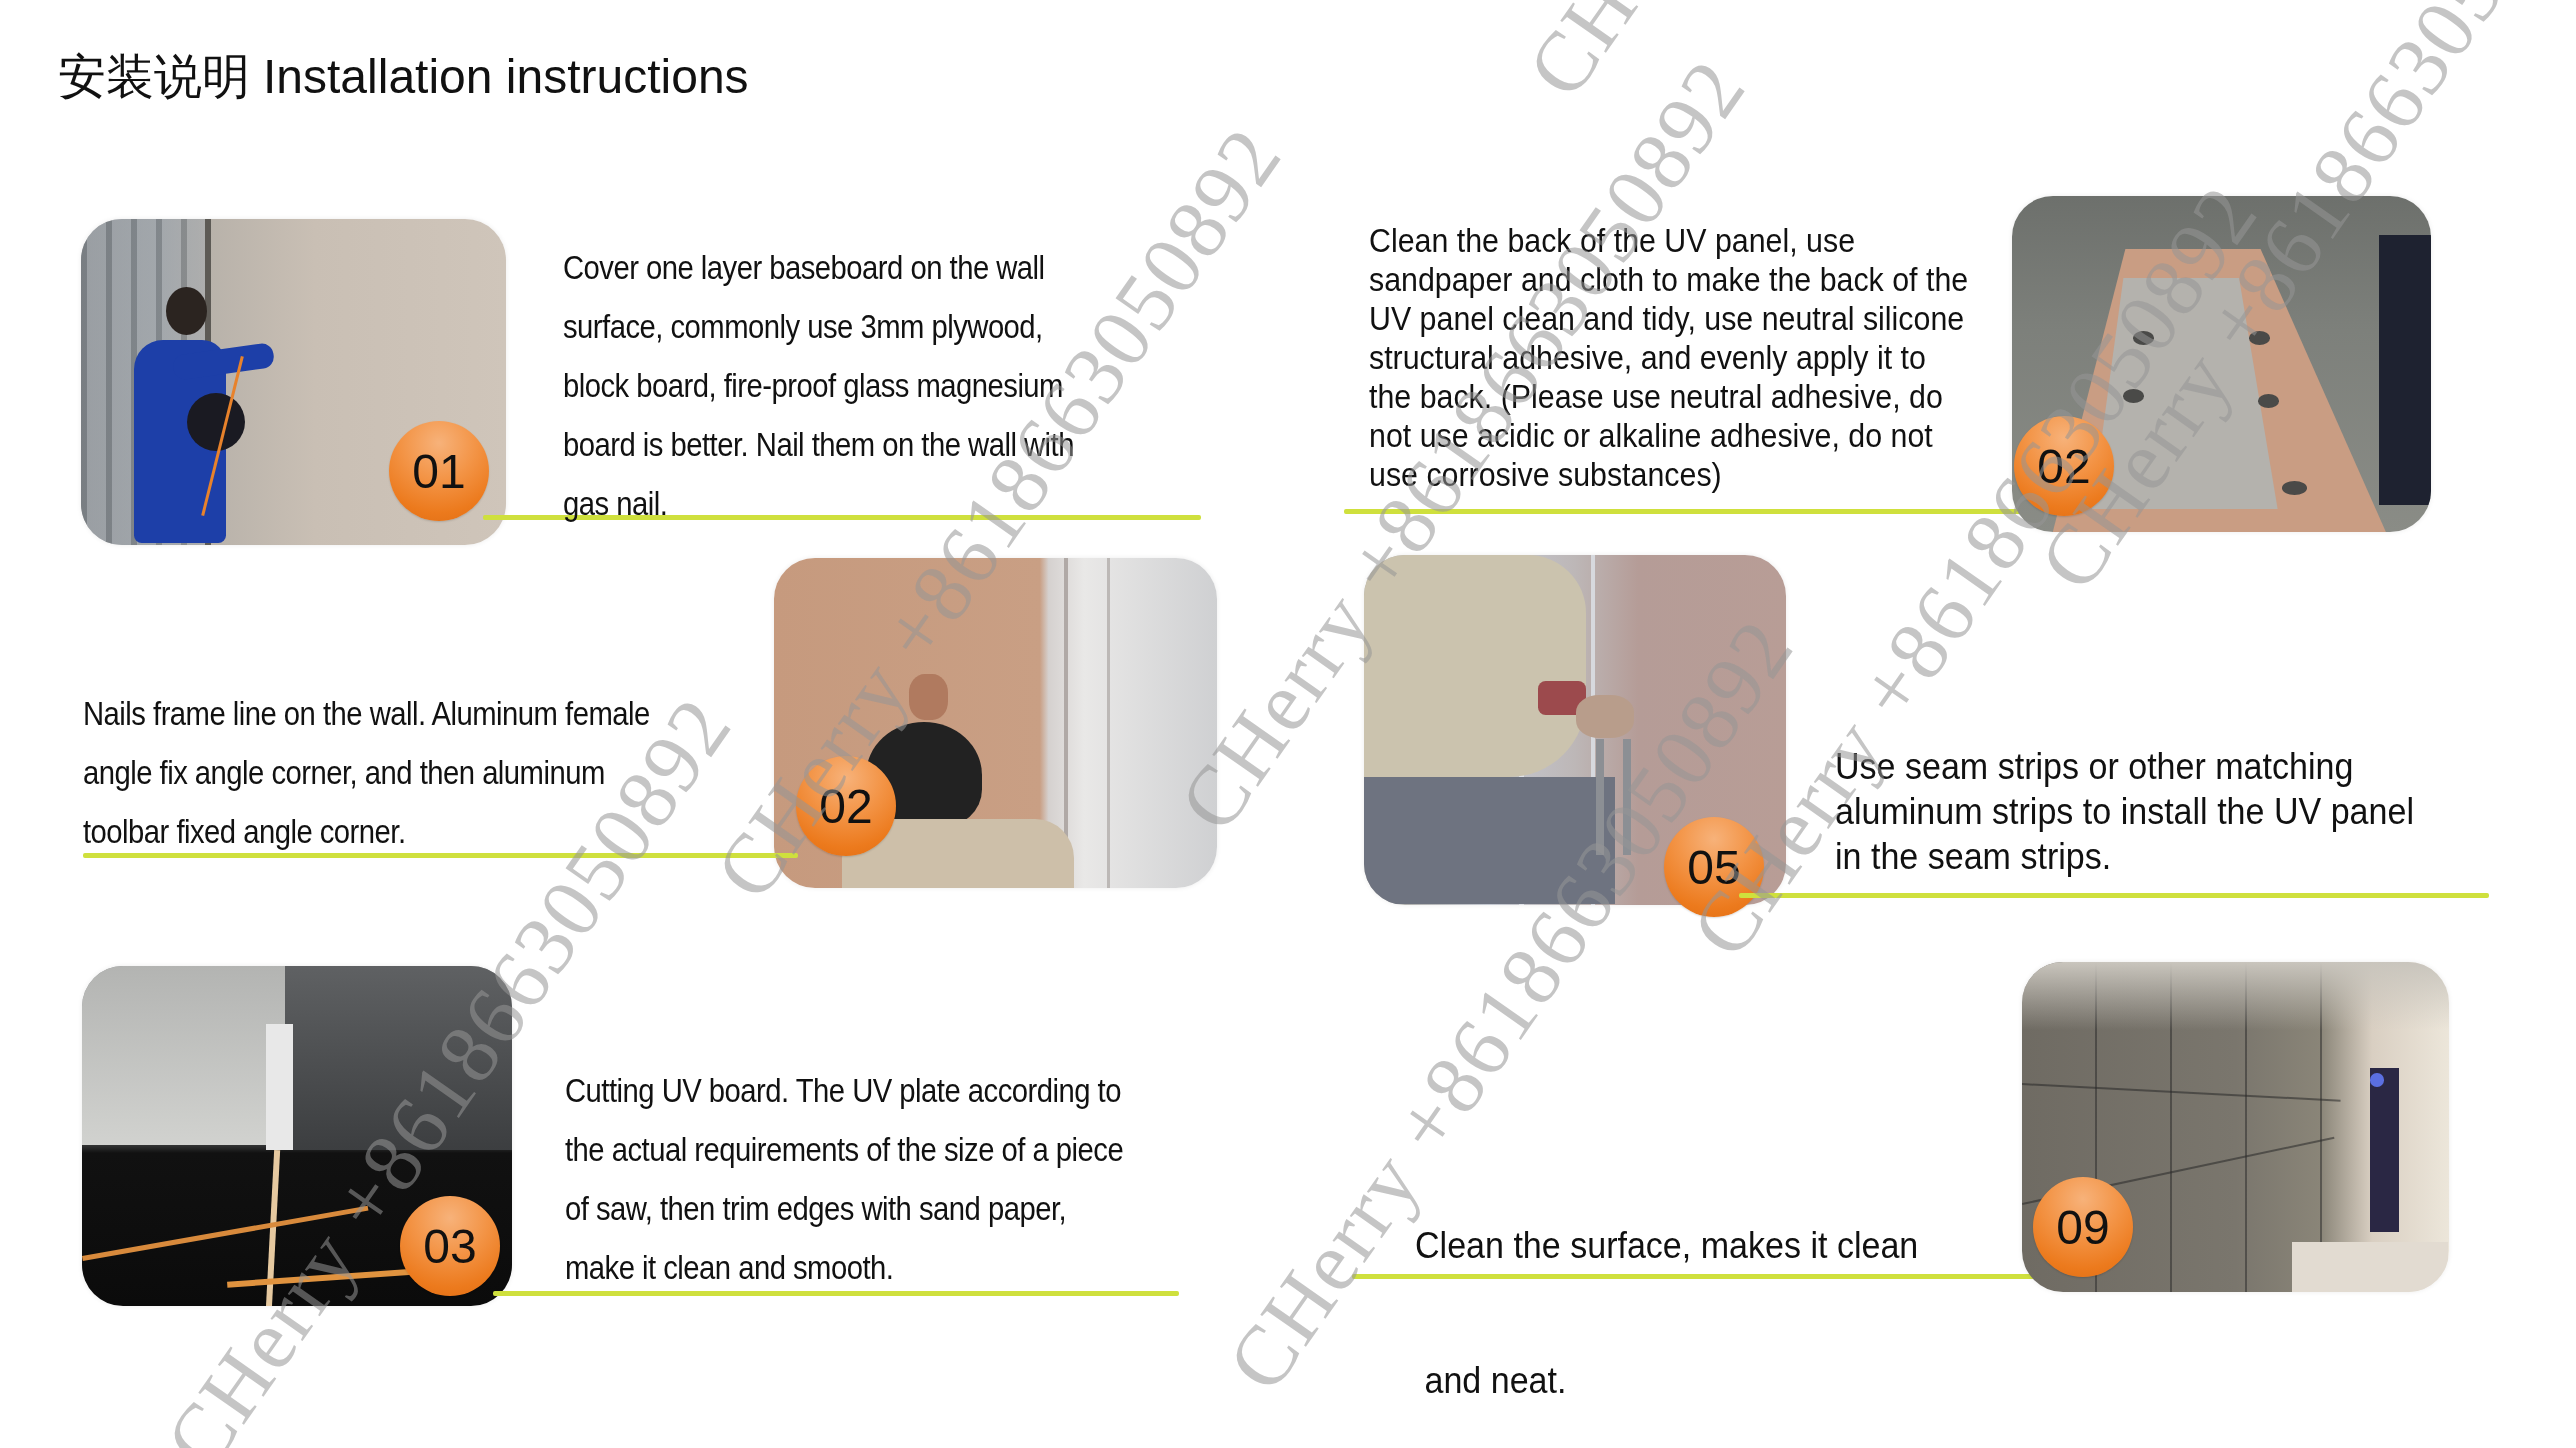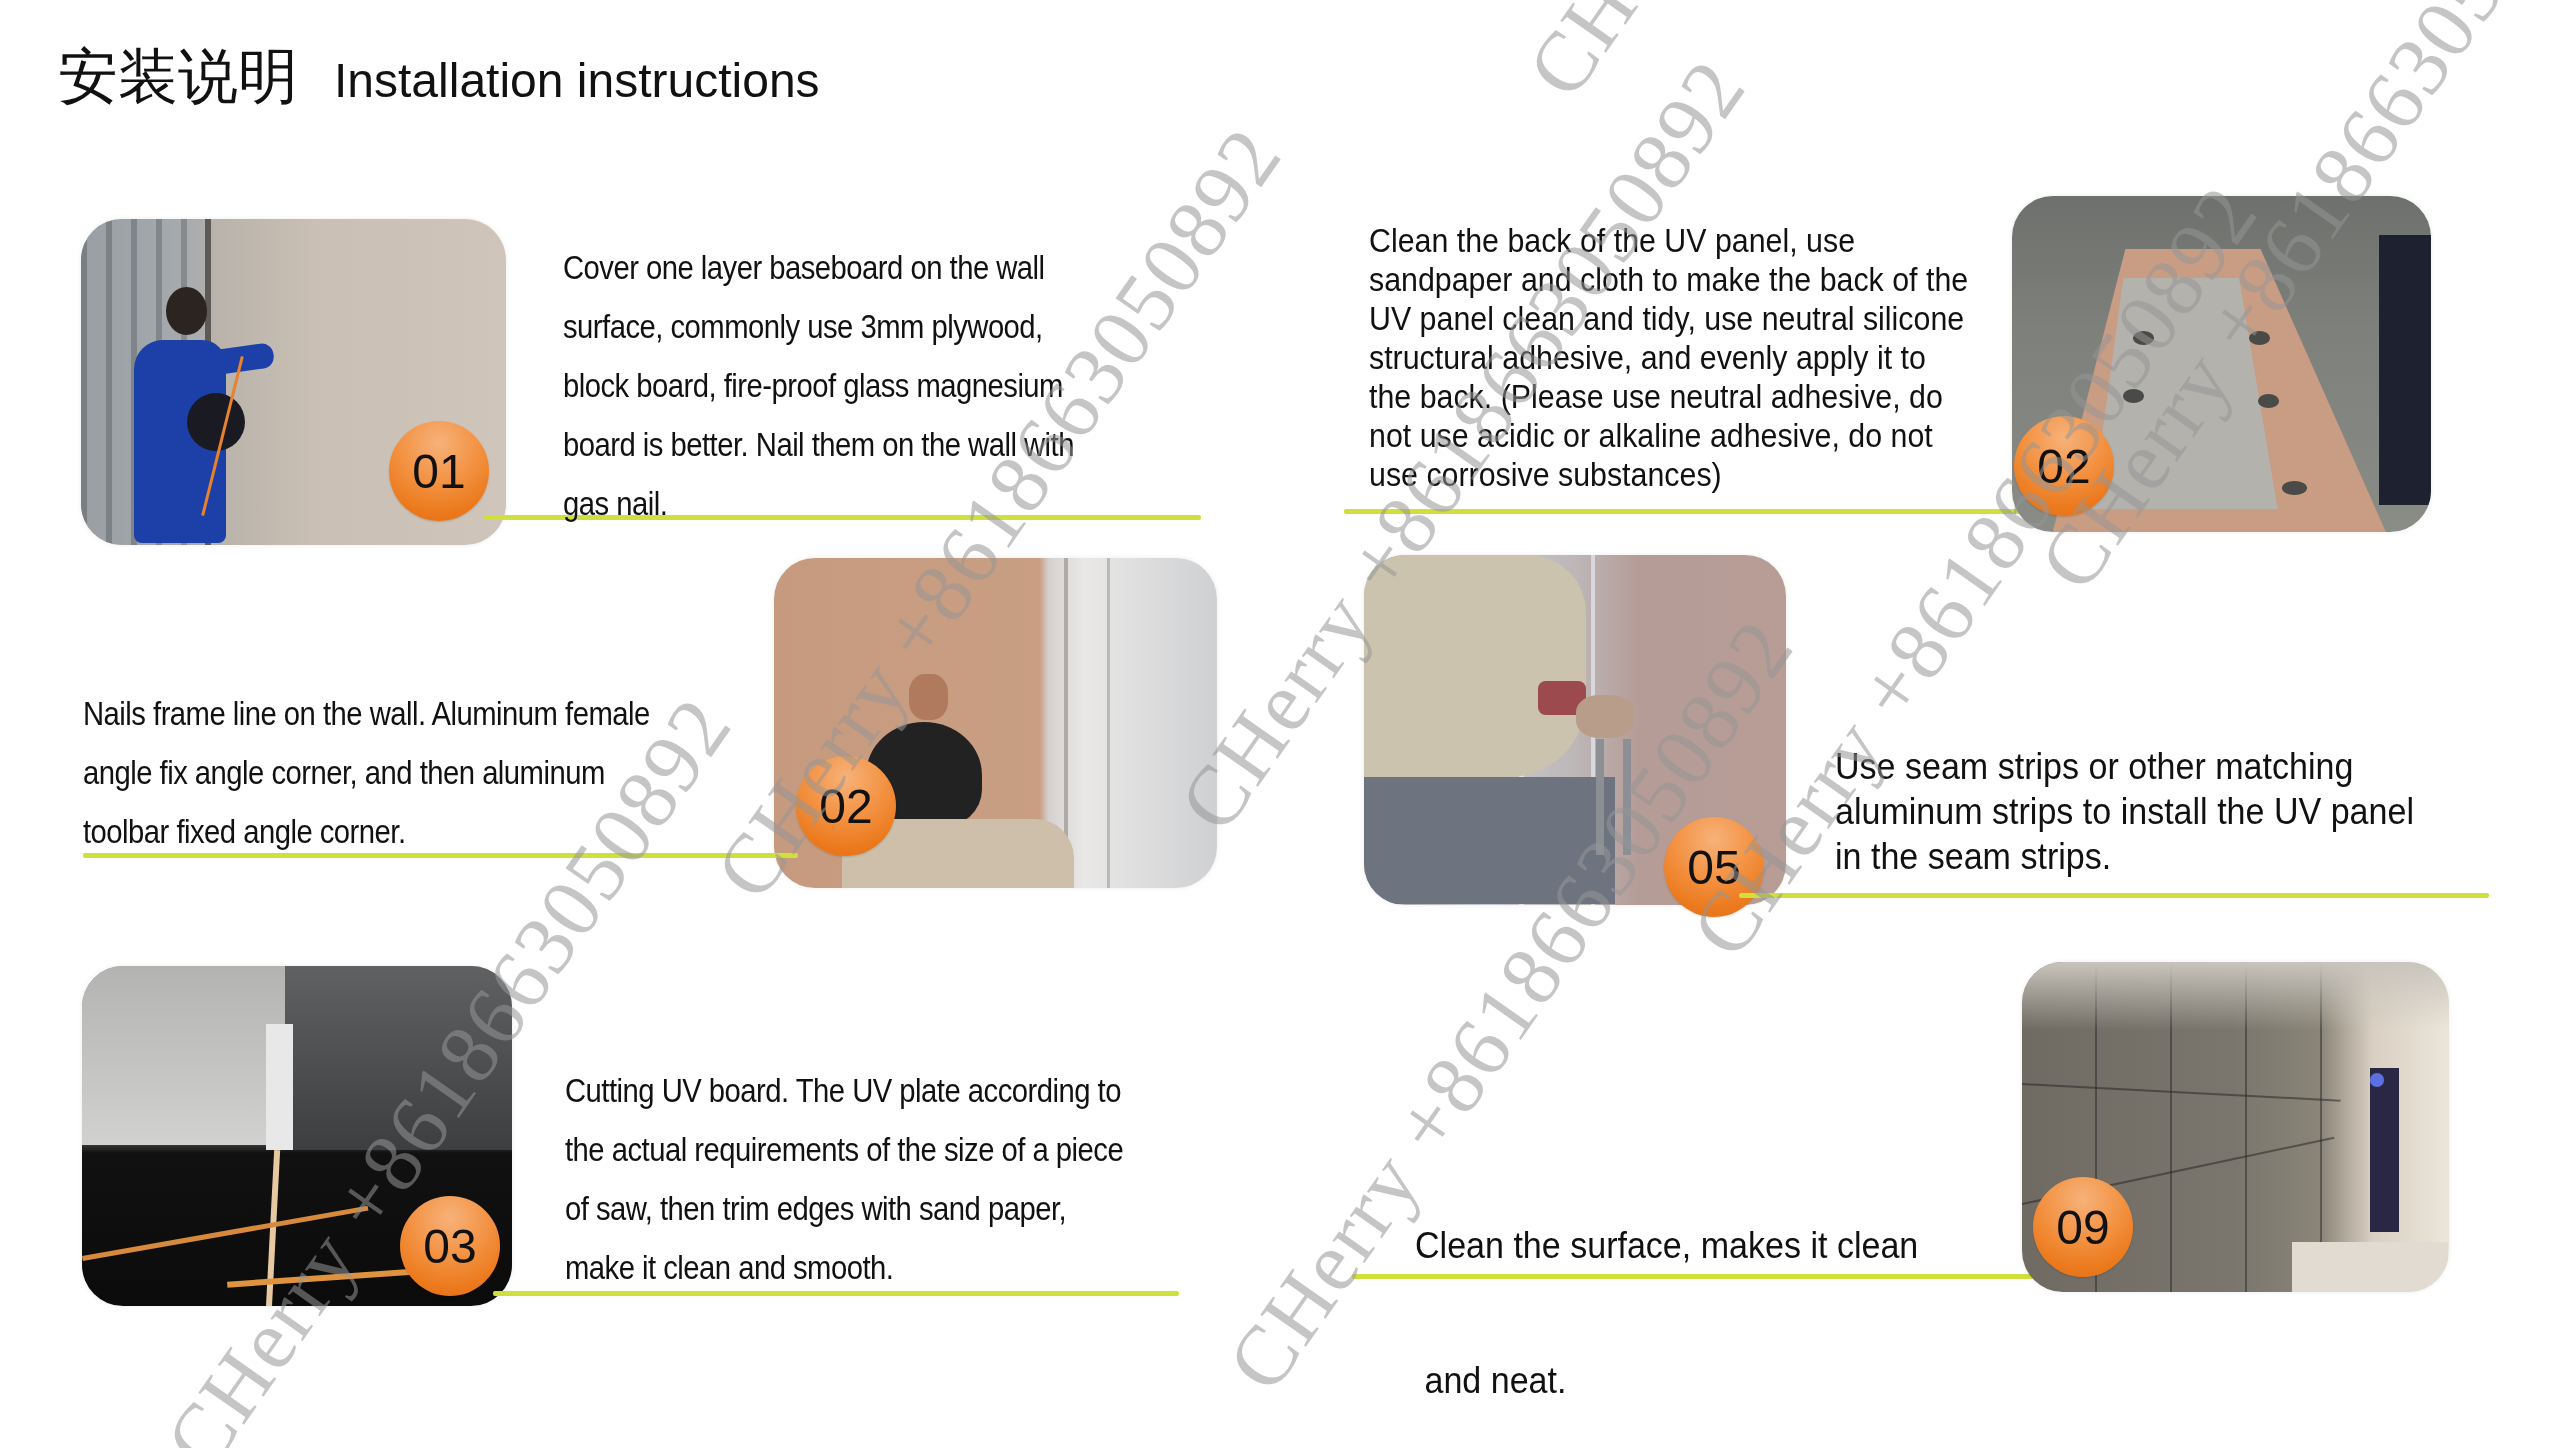--- a/index.html
+++ b/index.html
@@ -5,21 +5,21 @@
   html, body { margin:0; padding:0; }
   body {
     width:2576px; height:1449px; position:relative; overflow:hidden;
     background:#ffffff; color:#111;
     font-family:"Liberation Sans", sans-serif;
   }
   .title {
     position:absolute; left:58px; top:42px;
     font-size:48px; line-height:68px; color:#111; white-space:nowrap;
   }
-  .title .cn { margin-right:36px; font-family:"DejaVu Sans", sans-serif; font-size:60px; }
+  .title .cn { margin-right:13px; font-family:"DejaVu Sans", sans-serif; font-size:48px; }
   .photo {
     position:absolute; border-radius:41px; overflow:hidden;
     box-shadow:0 0 5.8px rgba(0,0,0,0.08);
   }
   .photo .scene { position:absolute; inset:0; }
   .badge {
     position:absolute; width:100px; height:100px; border-radius:50%;
     background: radial-gradient(circle at 50% 22%, #f7b27a 0%, #f39446 40%, #ec7a1d 75%, #e06c12 100%);
     display:flex; align-items:center; justify-content:center;
     font-family:"Liberation Sans", sans-serif; font-size:48px; color:#111;

